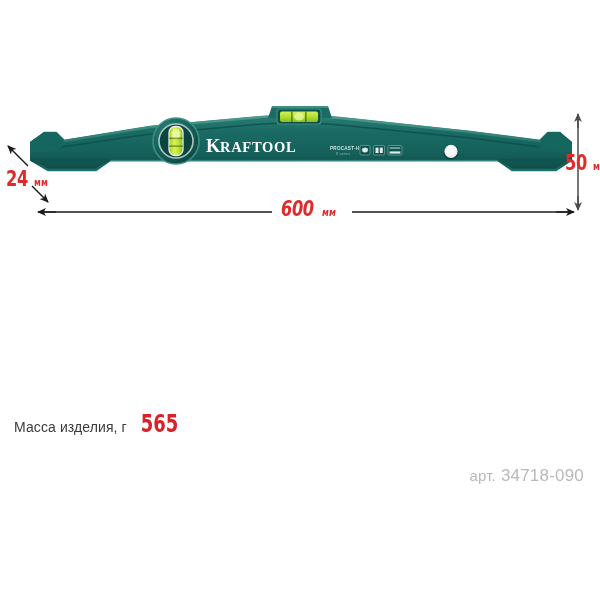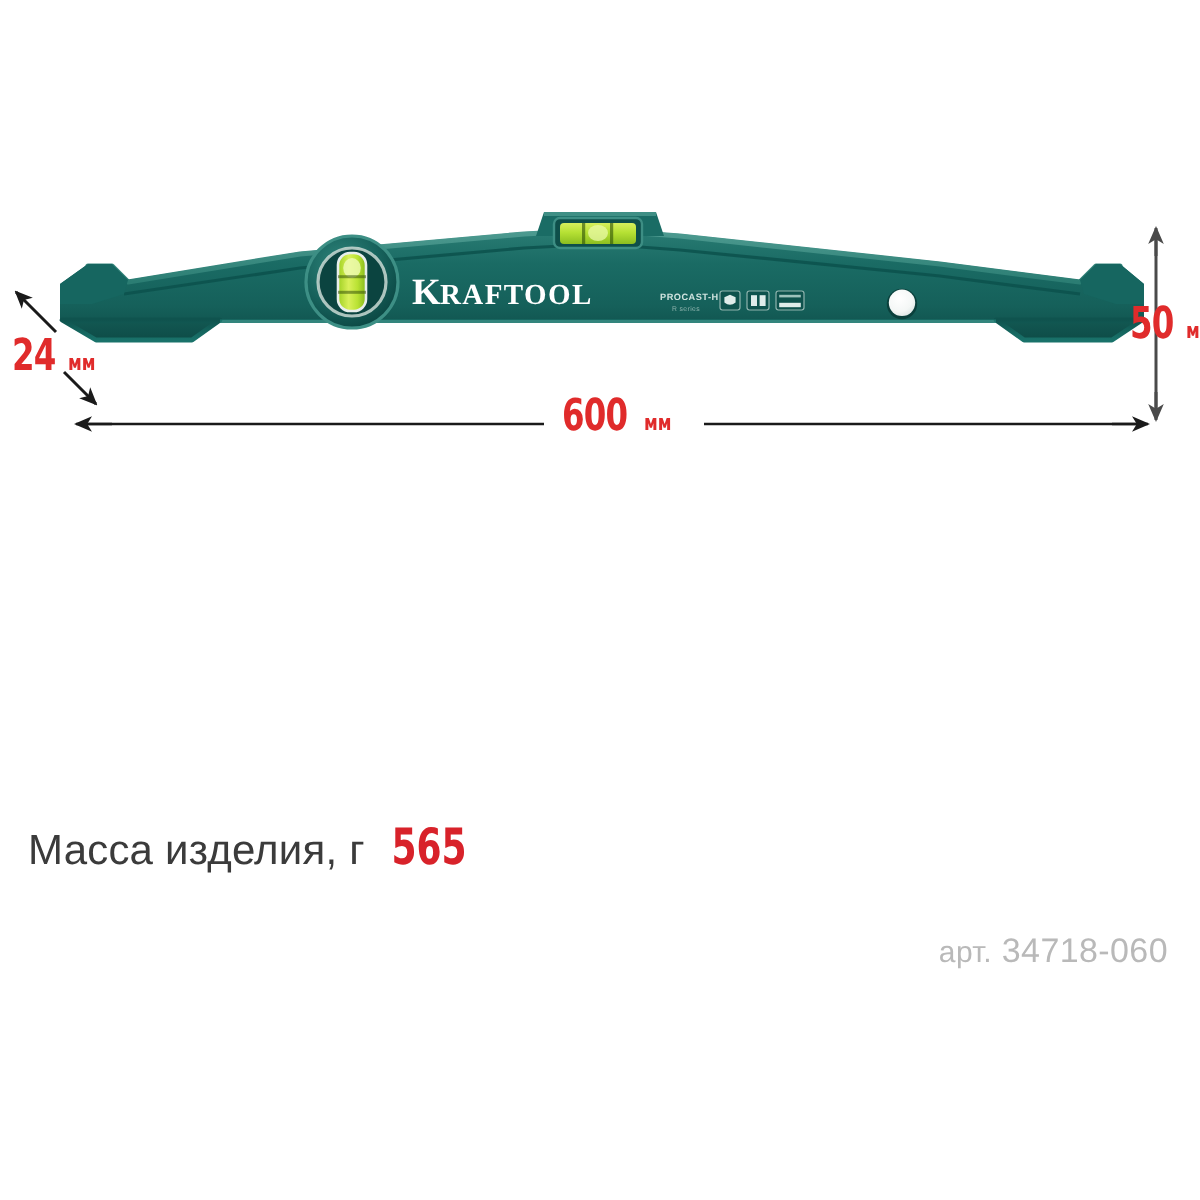--- a/index.html
+++ b/index.html
@@ -48,31 +48,31 @@
     font-size: 11px;
     font-weight: 700;
     margin-left: 1px;
     display: inline-block;
     transform: scaleX(0.85);
     transform-origin: left center;
   }
 
   #label-24 { left: 6px;  top: 168px; }
   #label-50 { left: 565px; top: 152px; }
-  #label-600 { left: 281px; top: 198px; }
+  #label-600 { left: 281px; top: 198px; font-style: italic; }
 
   
   #mass-row {
     left: 14px; top: 409px;
     display: flex;
     align-items: baseline;
     gap: 9px;
   }
   #mass-caption {
-    font-size: 21px;
+    font-size: 14px;
     color: #3b3b3b;
     font-family: "Liberation Sans", sans-serif;
     letter-spacing: 0.1px;
   }
   #mass-value {
     color: #d8222a;
     font-size: 25px;
     font-weight: 700;
     font-family: "DejaVu Sans Condensed", "Liberation Sans Narrow", "Liberation Sans", sans-serif;
     letter-spacing: 0px;
@@ -263,16 +263,16 @@
     <span class="dim-num">600</span><span class="dim-unit">мм</span>
   </div>
 
   <div class="abs" id="mass-row">
     <span id="mass-caption">Масса изделия, г</span>
     <span id="mass-value">565</span>
   </div>
 
   <div class="abs" id="article">
     <span class="art-prefix">арт.</span>
-    <span>34718-060</span>
+    <span>34718-090</span>
   </div>
 
 </div>
 
 </body></html>

